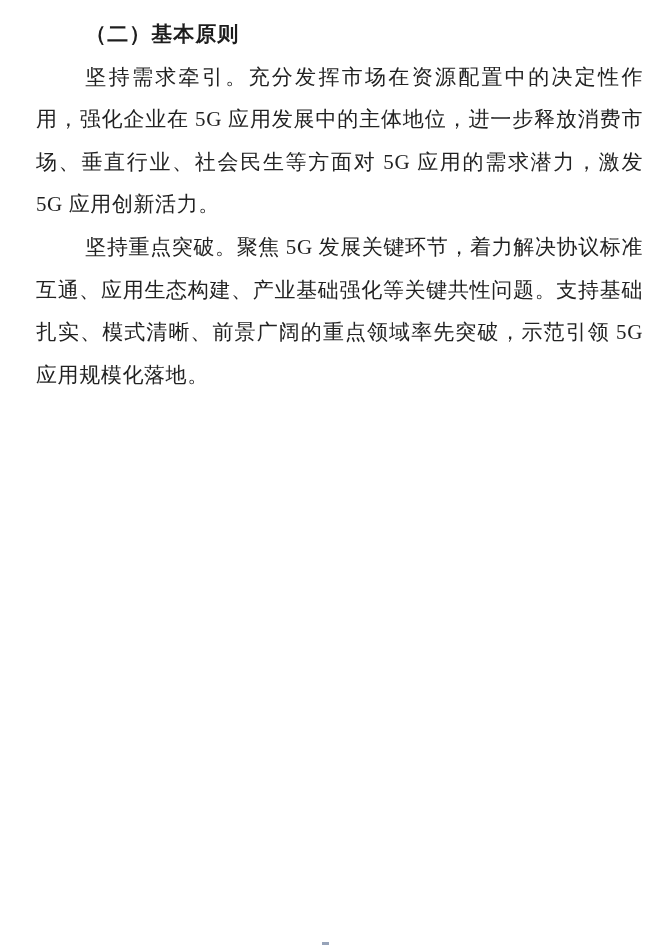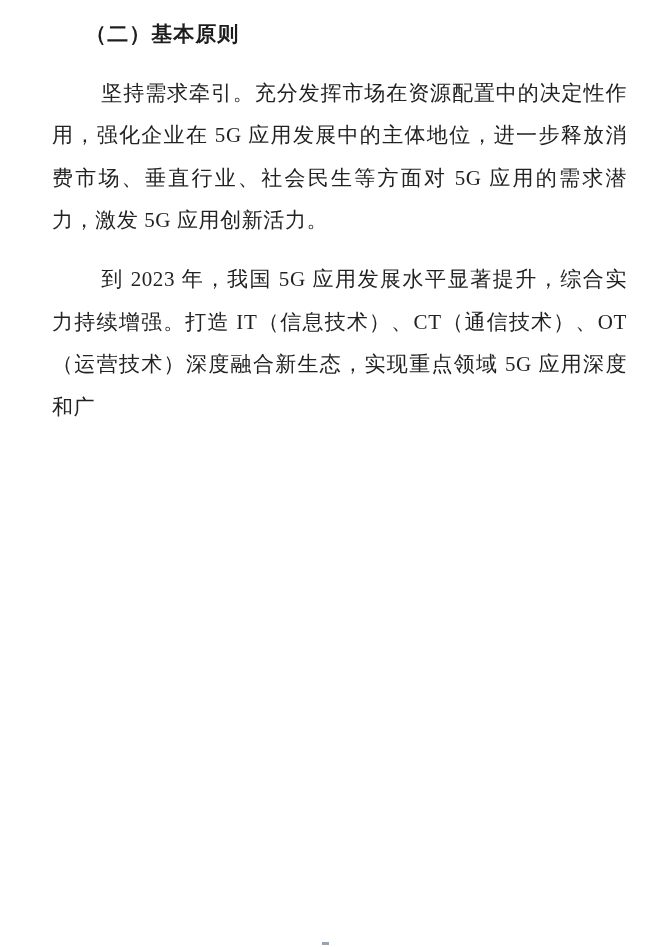--- a/index.html
+++ b/index.html
@@ -28,21 +28,21 @@
     margin: 0;
     font-size: 21px;
     font-weight: bold;
     line-height: 42.6px;
     text-indent: 2.35em;
     text-align: left;
     color: #1d1d1d;
     letter-spacing: 1px;
   }
   .para {
-    margin: 16px;
+    margin: 0;
     text-indent: 2.35em;
     text-align: justify;
     letter-spacing: 0.6px;
     color: #222222;
   }
   .page-number-artifact {
     position: absolute;
     left: 322px;
     top: 942px;
     width: 7px;
@@ -54,20 +54,20 @@
 </head>
 <body>
 
 <div class="page">
 
   <h2 class="sec-heading">（二）基本原则</h2>
 
   <p class="para">坚持需求牵引。充分发挥市场在资源配置中的决定性作用，强化企业在 5G 应用发展中的主体地位，进一步释放消费市场、垂直行业、社会民生等方面对 5G 应用的需求潜力，激发 5G 应用创新活力。</p>
 
 
+  <p class="para">坚持重点突破。聚焦 5G 发展关键环节，着力解决协议标准互通、应用生态构建、产业基础强化等关键共性问题。支持基础扎实、模式清晰、前景广阔的重点领域率先突破，示范引领 5G 应用规模化落地。</p>
 
 
 
-  <p class="para">到 2023 年，我国 5G 应用发展水平显著提升，综合实力持续增强。打造 IT（信息技术）、CT（通信技术）、OT（运营技术）深度融合新生态，实现重点领域 5G 应用深度和广</p>
 
 </div>
 
 <div class="page-number-artifact"></div>
 
 </body></html>

